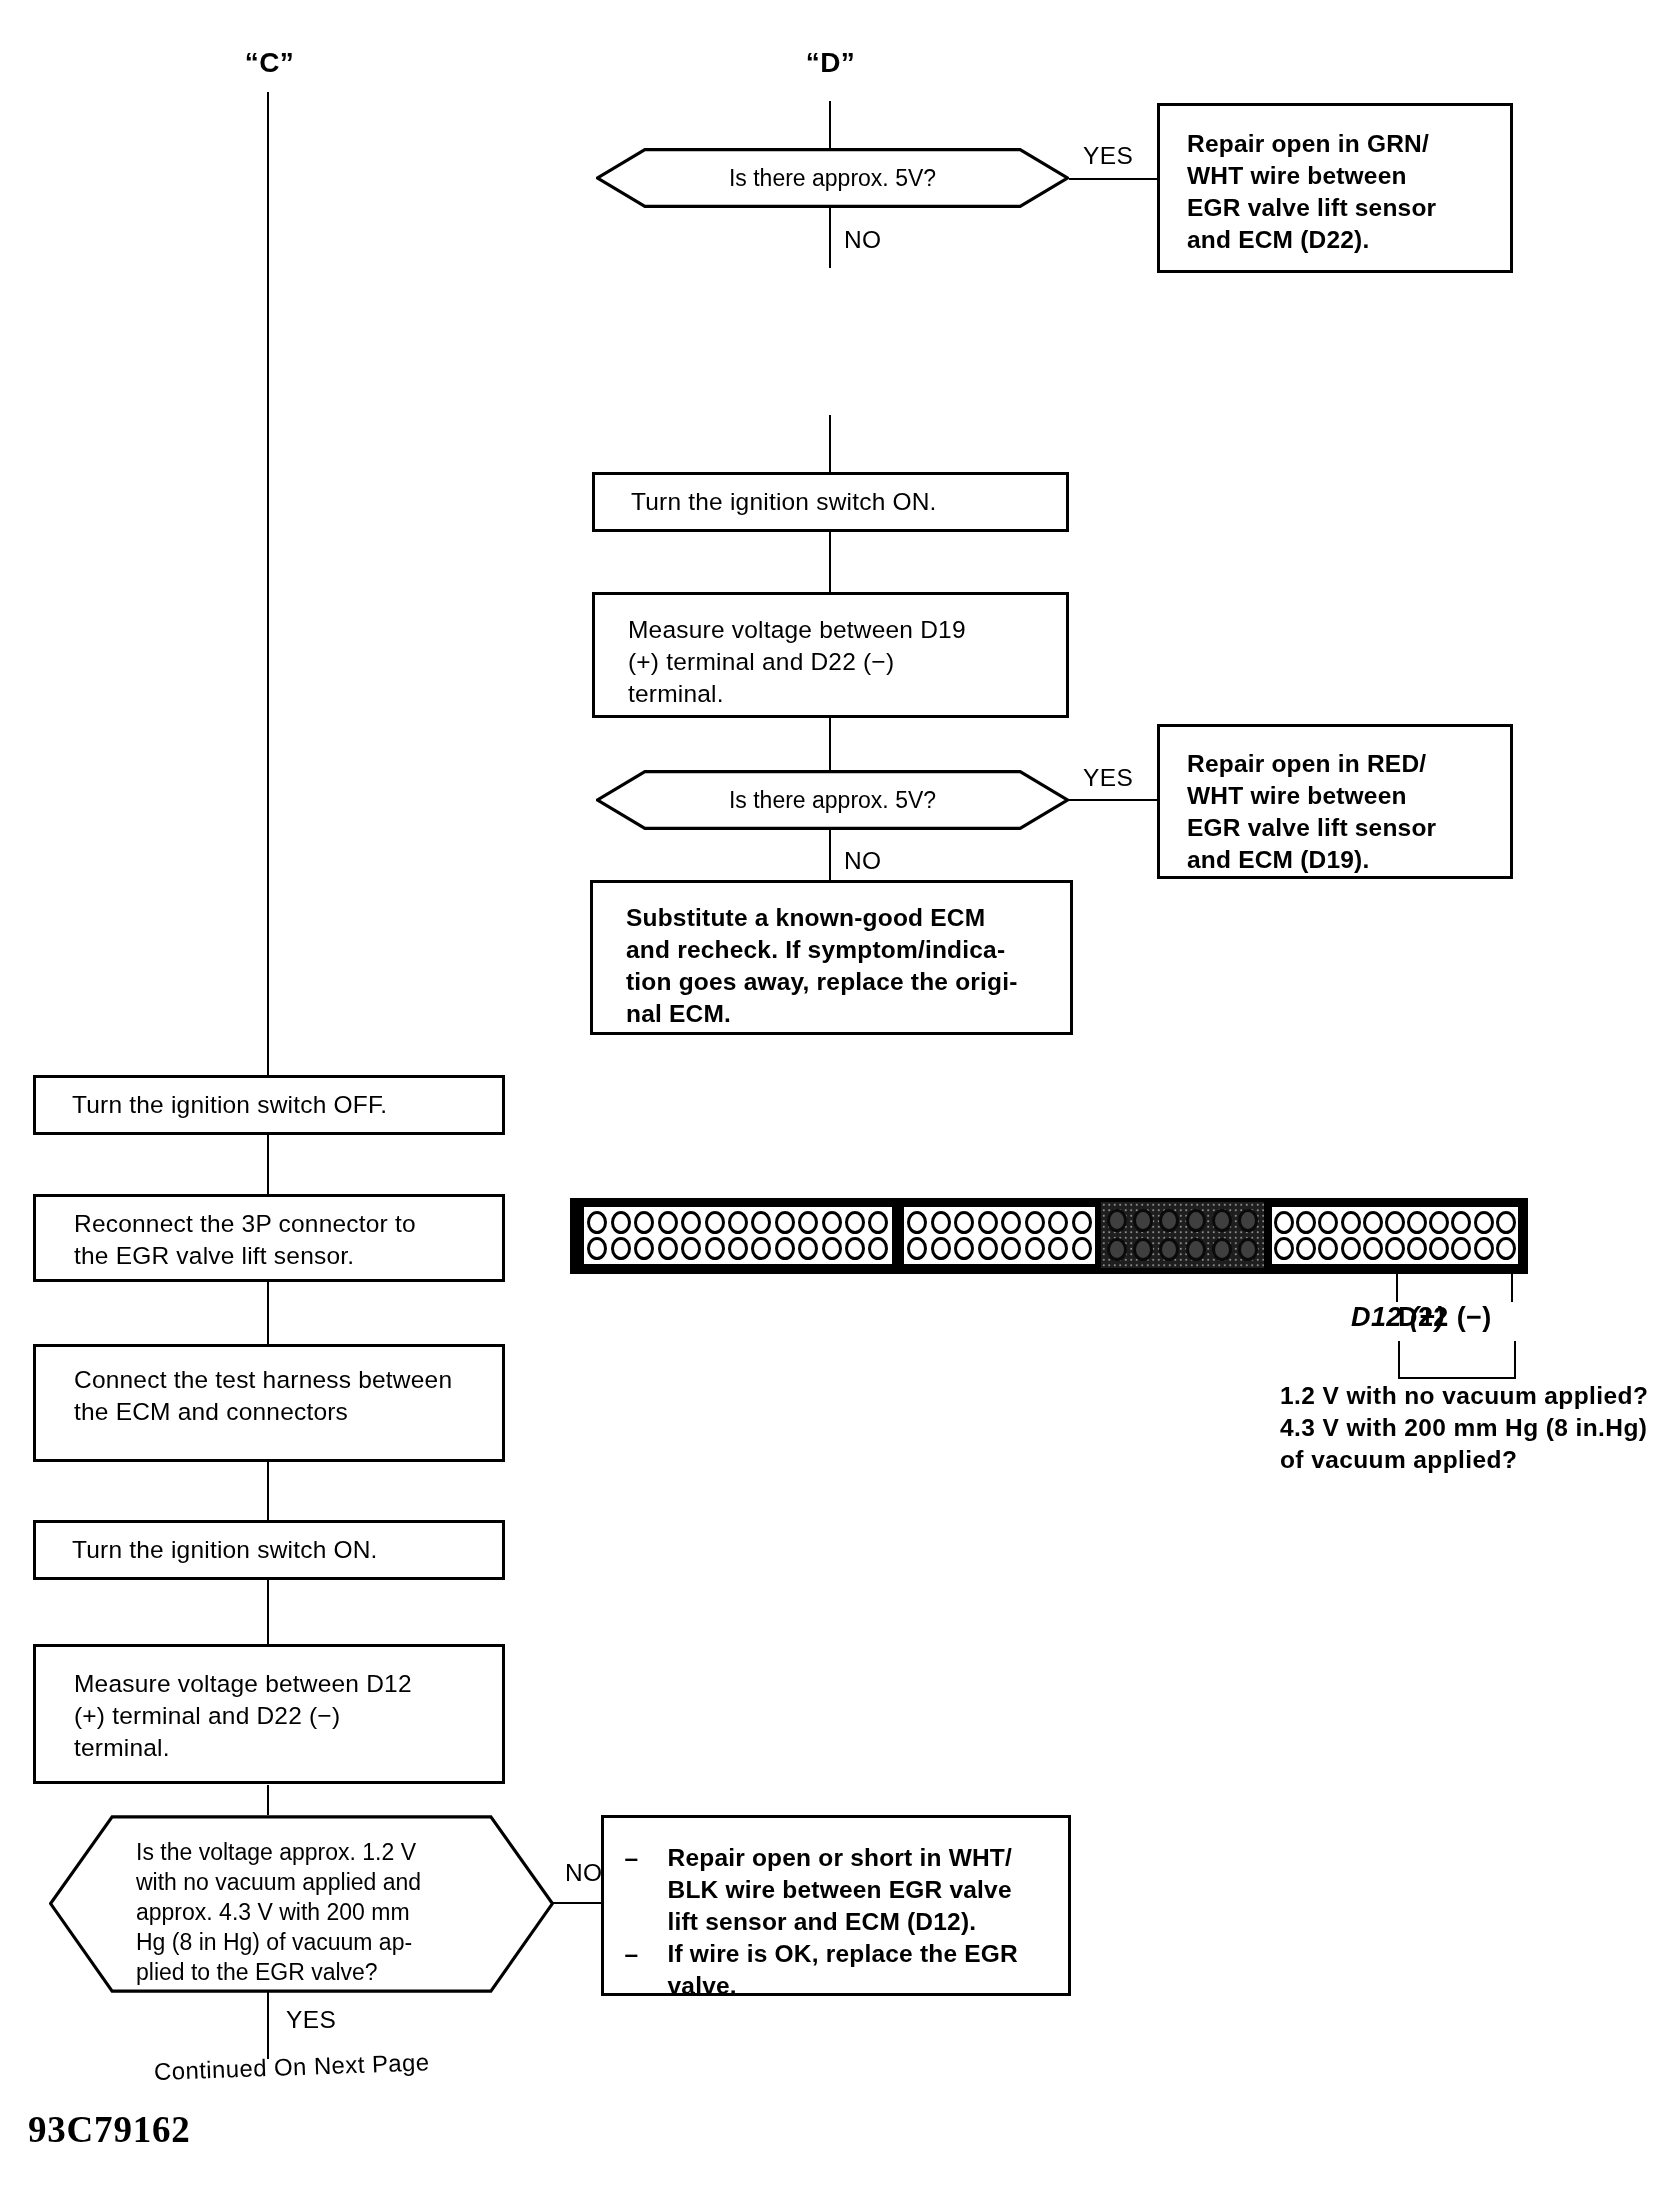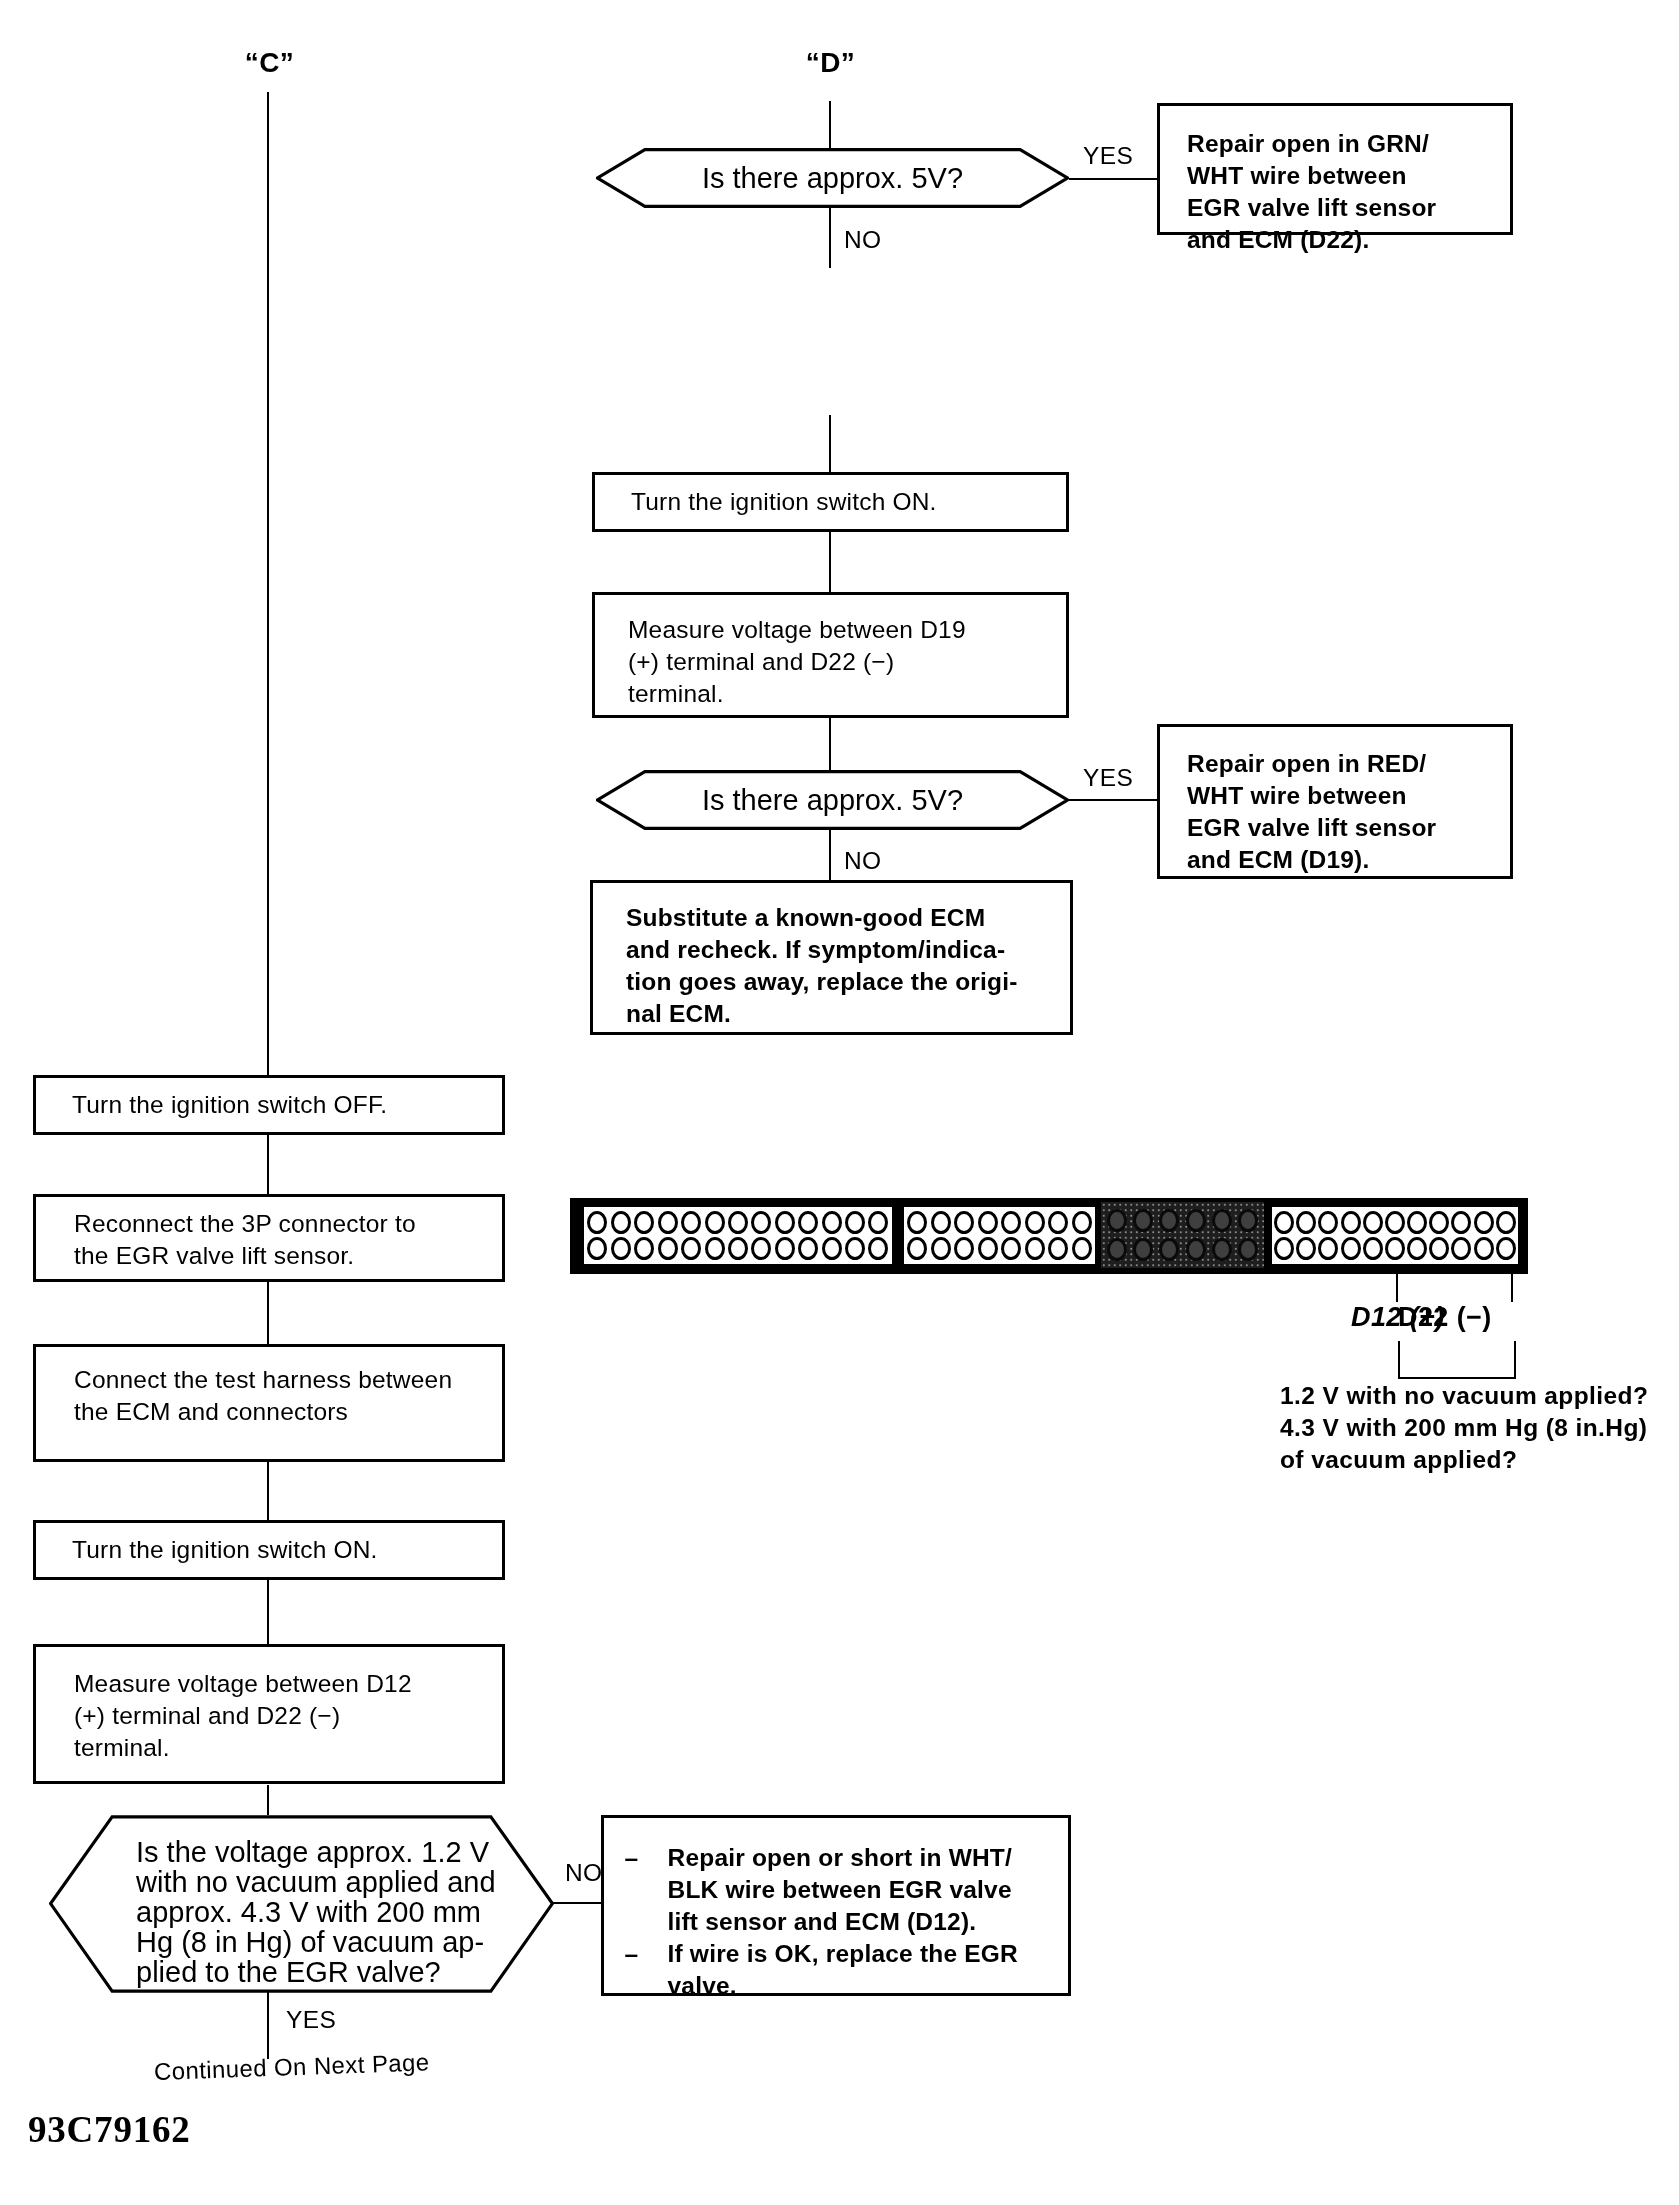--- a/index.html
+++ b/index.html
@@ -16,21 +16,21 @@
   .vcenter{display:flex;align-items:center;padding-left:36px;}
   .bold{font-weight:bold;}
   .ml{white-space:pre-line;}
   .vline,.hline{position:absolute;background:#000;}
   .vline{width:2.4px;}
   .hline{height:2.4px;}
   .lbl{position:absolute;font-size:24.5px;letter-spacing:0.4px;}
   .hex{position:absolute;}
   .hex svg{display:block;position:absolute;left:0;top:0;}
   .htxt{position:absolute;inset:0;display:flex;align-items:center;justify-content:center;
-        font-size:29px;line-height:30px;}
+        font-size:23px;line-height:30px;}
   .htxt.topleft{align-items:flex-start;justify-content:flex-start;padding:22px 0 0 87px;box-sizing:border-box;}
   .ditem{display:flex;}
   .dmark{width:43px;flex:none;font-weight:bold;}
   .dtext{white-space:pre-line;font-weight:bold;}
   
   .conn-outer{position:absolute;border:4.7px solid #000;background:#000;box-sizing:border-box;}
   .conn-sec{position:absolute;box-sizing:border-box;display:flex;flex-direction:column;justify-content:space-evenly;}
   .conn-plain{background:#fff;border:3.2px solid #000;}
   .conn-dark{
     background-color:#1e1e1e;
@@ -56,21 +56,21 @@
   <div class="hex" style="left:596px;top:148px;width:473px;height:60px;">
     <svg width="473" height="60" viewBox="0 0 600 76">
       <polygon points="62,2 538,2 598,38 538,74 62,74 2,38" fill="#ffffff" stroke="#000000" stroke-width="4"></polygon>
     </svg>
     <div class="htxt">Is there approx. 5V?</div>
   </div>
 
   <div class="lbl" style="left:1083px;top:142px;">YES</div>
   <div class="hline" style="left:1069px;top:178px;width:88px;"></div>
 
-  <div class="box bold pad ml" style="left:1157px;top:103px;width:356px;height:132px;padding:22px 8px 0 27px;">Repair open in GRN/
+  <div class="box bold pad ml" style="left:1157px;top:103px;width:356px;height:170px;padding:22px 8px 0 27px;">Repair open in GRN/
 WHT wire between
 EGR valve lift sensor
 and ECM (D22).</div>
 
   <div class="lbl" style="left:844px;top:226px;">NO</div>
   <div class="vline" style="left:829px;top:208px;height:60px;"></div>
 
 
   <div class="vline" style="left:829px;top:415px;height:57px;"></div>
 

